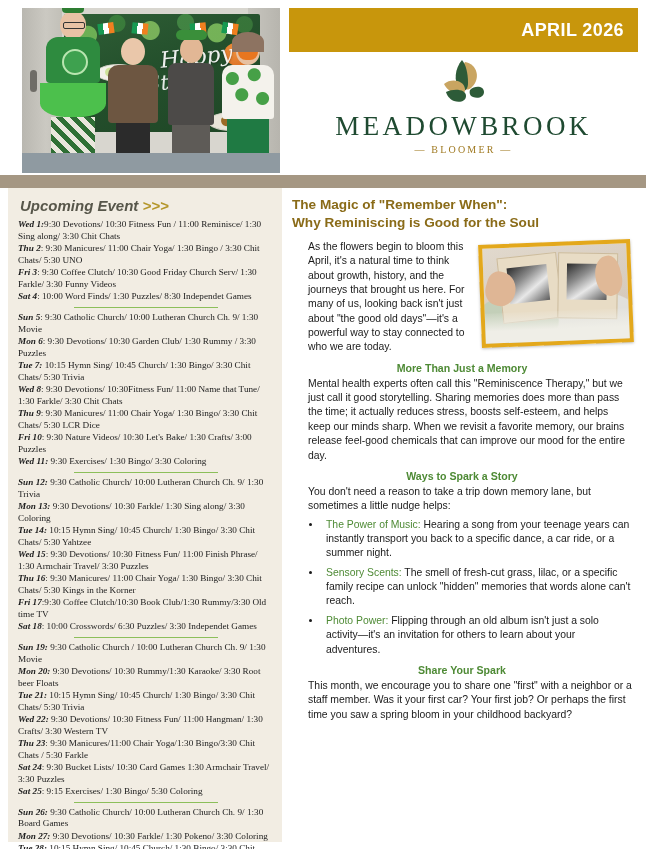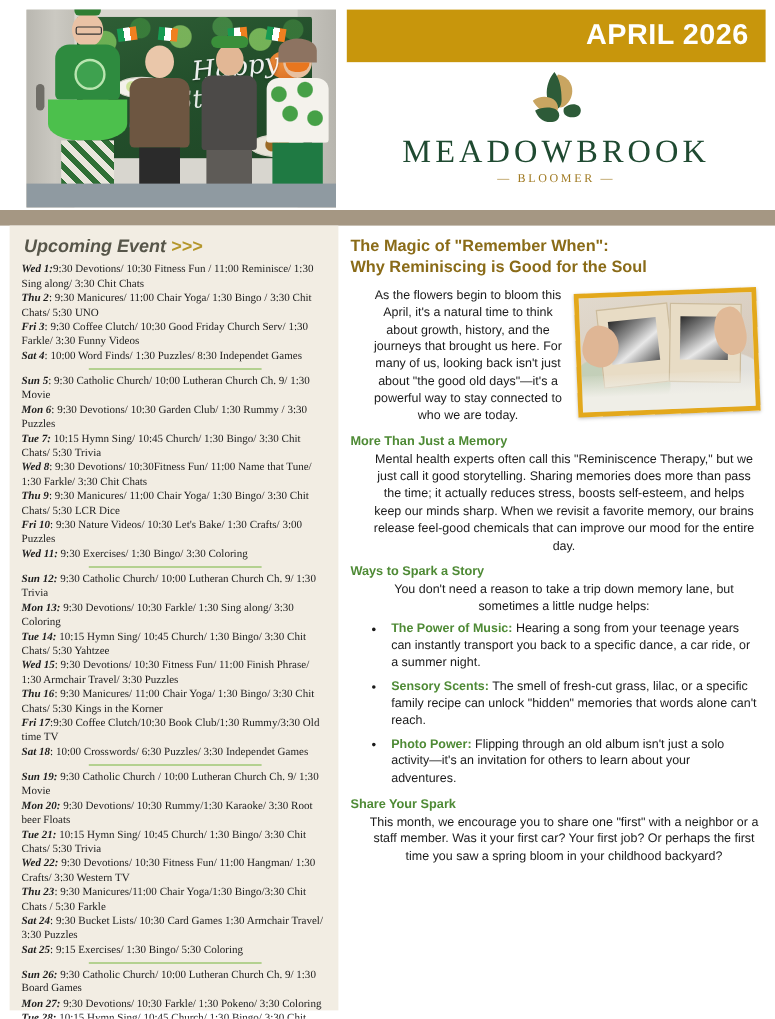--- a/index.html
+++ b/index.html
@@ -151,21 +151,21 @@
 
   
   .gold-bar {
     position: absolute; left: 289px; top: 8px; width: 349px; height: 44px;
     background: #c8960c;
     color: #ffffff;
     display: flex; align-items: center; justify-content: flex-end;
     box-sizing: border-box; padding-right: 14px;
   }
   .issue-date {
-    font-size: 24px; font-weight: bold; letter-spacing: .4px;
+    font-size: 18px; font-weight: bold; letter-spacing: .4px;
   }
   .logo-block {
     position: absolute; left: 289px; top: 52px; width: 349px; height: 120px;
     background: #ffffff; text-align: center;
   }
   .logo-mark { margin: 4px auto 0; display: block; }
   .logo-word {
     font-family: "Liberation Serif", serif;
     font-size: 27px; letter-spacing: 3.4px; color: #1f4a31; margin-top: 1px;
   }
@@ -265,31 +265,31 @@
     position: absolute; right: 6px; top: 12px; width: 26px; height: 40px;
     background: #e0b997; border-radius: 60% 40% 50% 50%; transform: rotate(-12deg);
   }
   .lap {
     position: absolute; left: 0; bottom: 0; width: 100%; height: 30px;
     background: linear-gradient(180deg, rgba(240,238,231,.1), #efeee7 60%);
   }
 
   .sub-head {
     font-size: 10.6px; font-weight: bold; color: #4e8a35;
-    margin: 7px 0 3px 0; clear: none;
+    margin: 7px 0 3px 0; clear: none; text-align: center;
   }
   .para {
-    font-size: 10.4px; color: #1a1a1a; line-height: 1.38; margin: 0 0 4px 16px; text-align: center;
+    font-size: 10.4px; color: #1a1a1a; line-height: 1.38; margin: 0 0 4px 16px;
   }
   .bullets { margin: 3px 0 4px 0; padding-left: 30px; }
   .bullets li {
     font-size: 10.4px; color: #1a1a1a; line-height: 1.38;
     margin-bottom: 5px; padding-left: 4px;
   }
-  .bullets li .lead { color: #4e8a35; font-weight: bold; }
+  .bullets li .lead { color: #4e8a35; font-weight: normal; }
 </style>
 </head>
 <body>
 
 <div class="masthead">
 
   <div class="photo-frame">
     <div class="photo-stage">
       <div class="wall-left">
         <div class="door-handle"></div>

